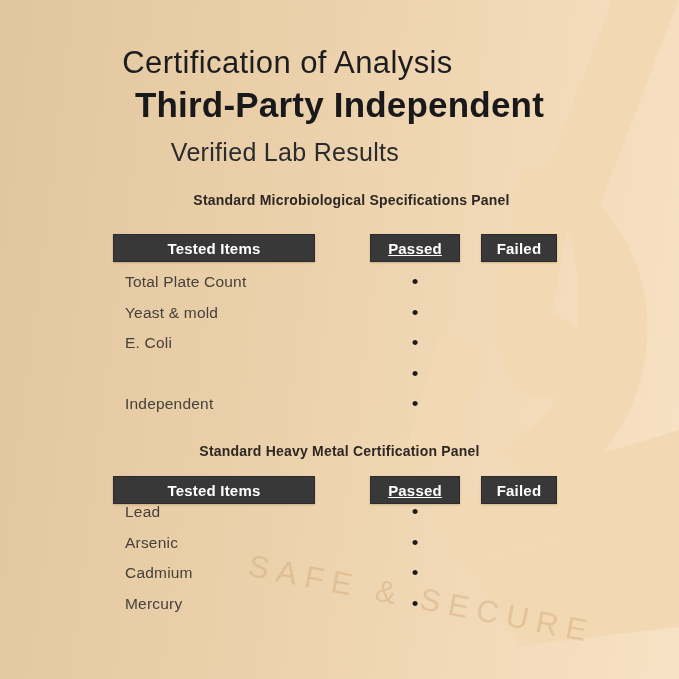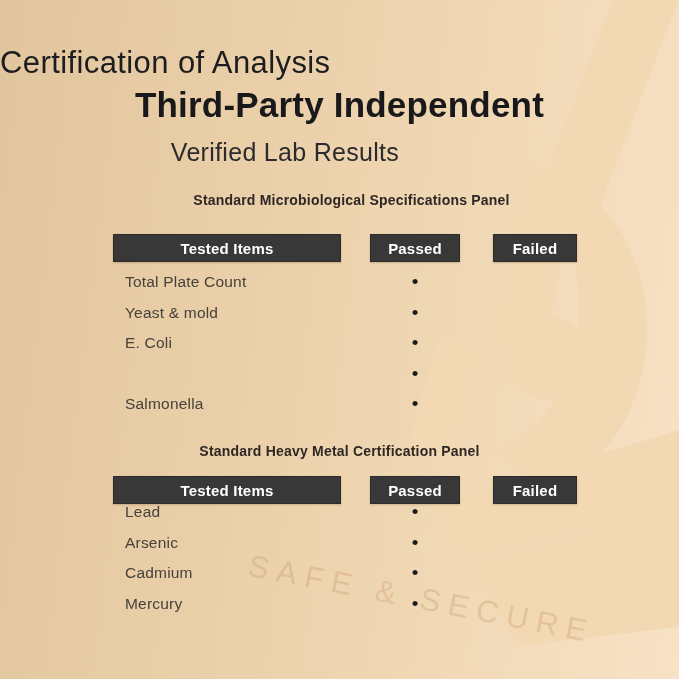--- a/index.html
+++ b/index.html
@@ -29,21 +29,21 @@
     font-weight: 400;
     letter-spacing: 8px;
     color: rgba(193, 140, 85, 0.28);
     white-space: nowrap;
     pointer-events: none;
   }
 
   
   .title-1 {
     position: absolute; left: 0; top: 44px; width: 575px;
-    font-size: 31px; line-height: 1.2;
+    text-align: center; font-size: 31px; line-height: 1.2;
     font-weight: 400; color: #1d1d1f; letter-spacing: 0.4px;
   }
   .title-2 {
     position: absolute; left: 0; top: 84px; width: 679px;
     text-align: center; font-size: 35px; line-height: 1.2;
     font-weight: 700; color: #19191b; letter-spacing: 0.2px;
   }
   .title-3 {
     position: absolute; left: 0; top: 137px; width: 570px;
     text-align: center; font-size: 25px; line-height: 1.2;
@@ -67,23 +67,23 @@
   .hdr-row { position: absolute; top: 0; left: 0; width: 456px; height: 28px; }
   .hdr {
     position: absolute; top: 0; height: 28px;
     background: #383838;
     border: 1px solid #2c2c2c;
     box-sizing: border-box;
     display: flex; align-items: center; justify-content: center;
     color: #ffffff; font-size: 15px; font-weight: 700; letter-spacing: 0.2px;
     box-shadow: 0 1px 2px rgba(90, 60, 20, 0.25);
   }
-  .hdr.c-items  { left: 0;     width: 228px; }
-  .hdr.c-passed { left: 257px; width: 90px; }
-  .hdr.c-failed { left: 380px; width: 84px; }
+  .hdr.c-items  { left: 0;     width: 202px; }
+  .hdr.c-passed { left: 257px; width: 90px; text-decoration: underline; }
+  .hdr.c-failed { left: 368px; width: 76px; }
 
   .rows { position: absolute; left: 0; width: 456px; }
   .t1 .rows { top: 33px; }
   .t2 .rows { top: 21px; }
 
   .row { position: relative; height: 30.5px; width: 456px; }
   .cell-item {
     position: absolute; left: 12px; top: 0; width: 230px; height: 30.5px;
     display: flex; align-items: center;
     font-size: 15.5px; font-weight: 400; color: #46413a; letter-spacing: 0.2px;
@@ -144,21 +144,21 @@
       <div class="row">
         <div class="cell-item">E. Coli</div>
         <div class="cell-passed">•</div>
         <div class="cell-failed"></div>
       </div>
       <div class="row">
         <div class="cell-passed">•</div>
         <div class="cell-failed"></div>
       </div>
       <div class="row">
-        <div class="cell-item">Salmonella</div>
+        <div class="cell-item">Independent</div>
         <div class="cell-passed">•</div>
         <div class="cell-failed"></div>
       </div>
     </div>
   </div>
 
   <div class="panel-title p2">Standard Heavy Metal Certification Panel</div>
 
   <div class="table t2">
     <div class="hdr-row">

